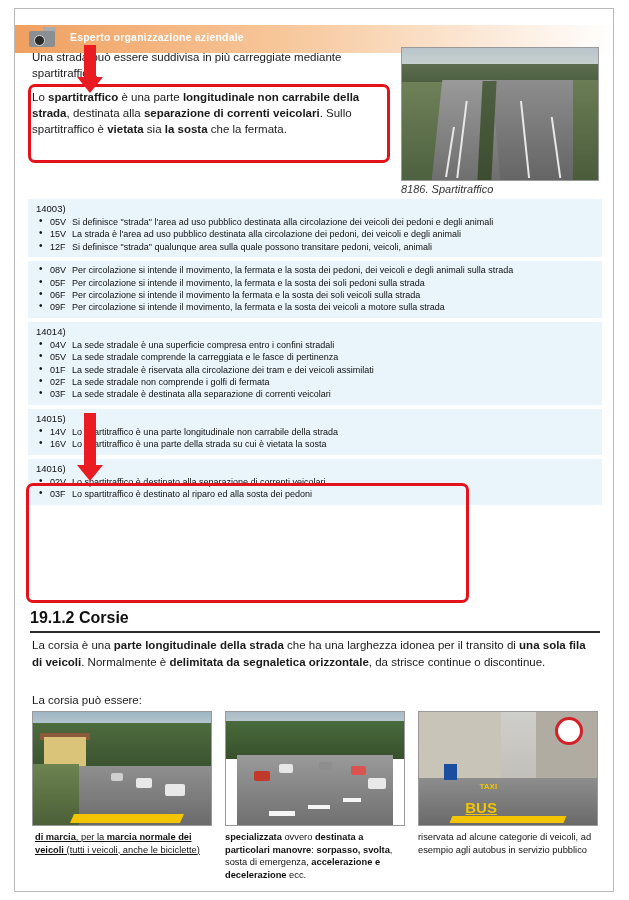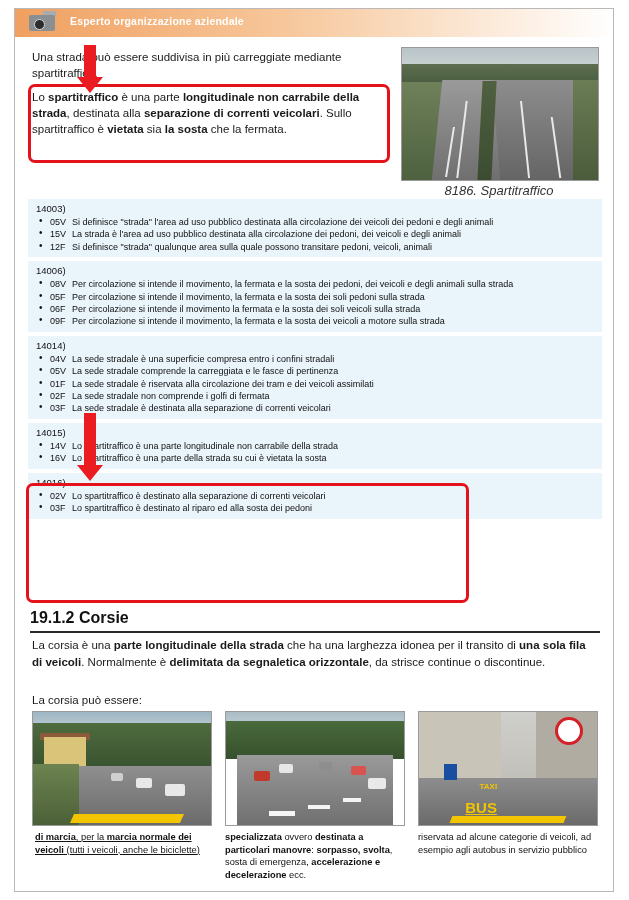--- a/index.html
+++ b/index.html
@@ -22,21 +22,21 @@
     height: 884px;
     background: #ffffff;
     border: 1px solid #b9b9b9;
     box-sizing: border-box;
     overflow: hidden;
   }
   
   .header {
     position: absolute;
     left: 0;
-    top: 0;
+    top: 16px;
     width: 600px;
     height: 28px;
     background: linear-gradient(to right, #f0a060 0%, #f7c79b 45%, #ffffff 100%);
     overflow: hidden;
   }
   .header-title {
     position: absolute;
     left: 55px;
     top: 6px;
     font-size: 10.5px;
@@ -161,24 +161,23 @@
   }
   .photo-main .field-r {
     position: absolute; right: 0; top: 24%; width: 13%; height: 76%;
     background: linear-gradient(to bottom, #6b7d55, #4a5c3b);
   }
   .photo-caption {
     position: absolute;
     left: 386px;
     top: 146px;
     width: 196px;
-    font-size: 13px;
+    font-size: 11px;
     font-style: italic;
     color: #333;
-    text-align: center;
   }
   
   .qblocks {
     position: absolute;
     left: 13px;
     top: 162px;
     width: 574px;
   }
   .qblock {
     background: #e9f4fb;
@@ -365,21 +364,20 @@
     <div class="photo-caption">8186. Spartitraffico</div>
 
     <div class="qblocks" id="qblocks">
         <div class="qblock">
           <div class="qcode">14003)</div>
           <div class="qitem"><span class="code">05V</span><span>Si definisce "strada" l'area ad uso pubblico destinata alla circolazione dei veicoli dei pedoni e degli animali</span></div>
           <div class="qitem"><span class="code">15V</span><span>La strada è l'area ad uso pubblico destinata alla circolazione dei pedoni, dei veicoli e degli animali</span></div>
           <div class="qitem"><span class="code">12F</span><span>Si definisce "strada" qualunque area sulla quale possono transitare pedoni, veicoli, animali</span></div>
         </div>
         <div class="qblock">
-          <div class="qcode">14006)</div>
           <div class="qitem"><span class="code">08V</span><span>Per circolazione si intende il movimento, la fermata e la sosta dei pedoni, dei veicoli e degli animali sulla strada</span></div>
           <div class="qitem"><span class="code">05F</span><span>Per circolazione si intende il movimento, la fermata e la sosta dei soli pedoni sulla strada</span></div>
           <div class="qitem"><span class="code">06F</span><span>Per circolazione si intende il movimento la fermata e la sosta dei soli veicoli sulla strada</span></div>
           <div class="qitem"><span class="code">09F</span><span>Per circolazione si intende il movimento, la fermata e la sosta dei veicoli a motore sulla strada</span></div>
         </div>
         <div class="qblock">
           <div class="qcode">14014)</div>
           <div class="qitem"><span class="code">04V</span><span>La sede stradale è una superficie compresa entro i confini stradali</span></div>
           <div class="qitem"><span class="code">05V</span><span>La sede stradale comprende la carreggiata e le fasce di pertinenza</span></div>
           <div class="qitem"><span class="code">01F</span><span>La sede stradale è riservata alla circolazione dei tram e dei veicoli assimilati</span></div>

